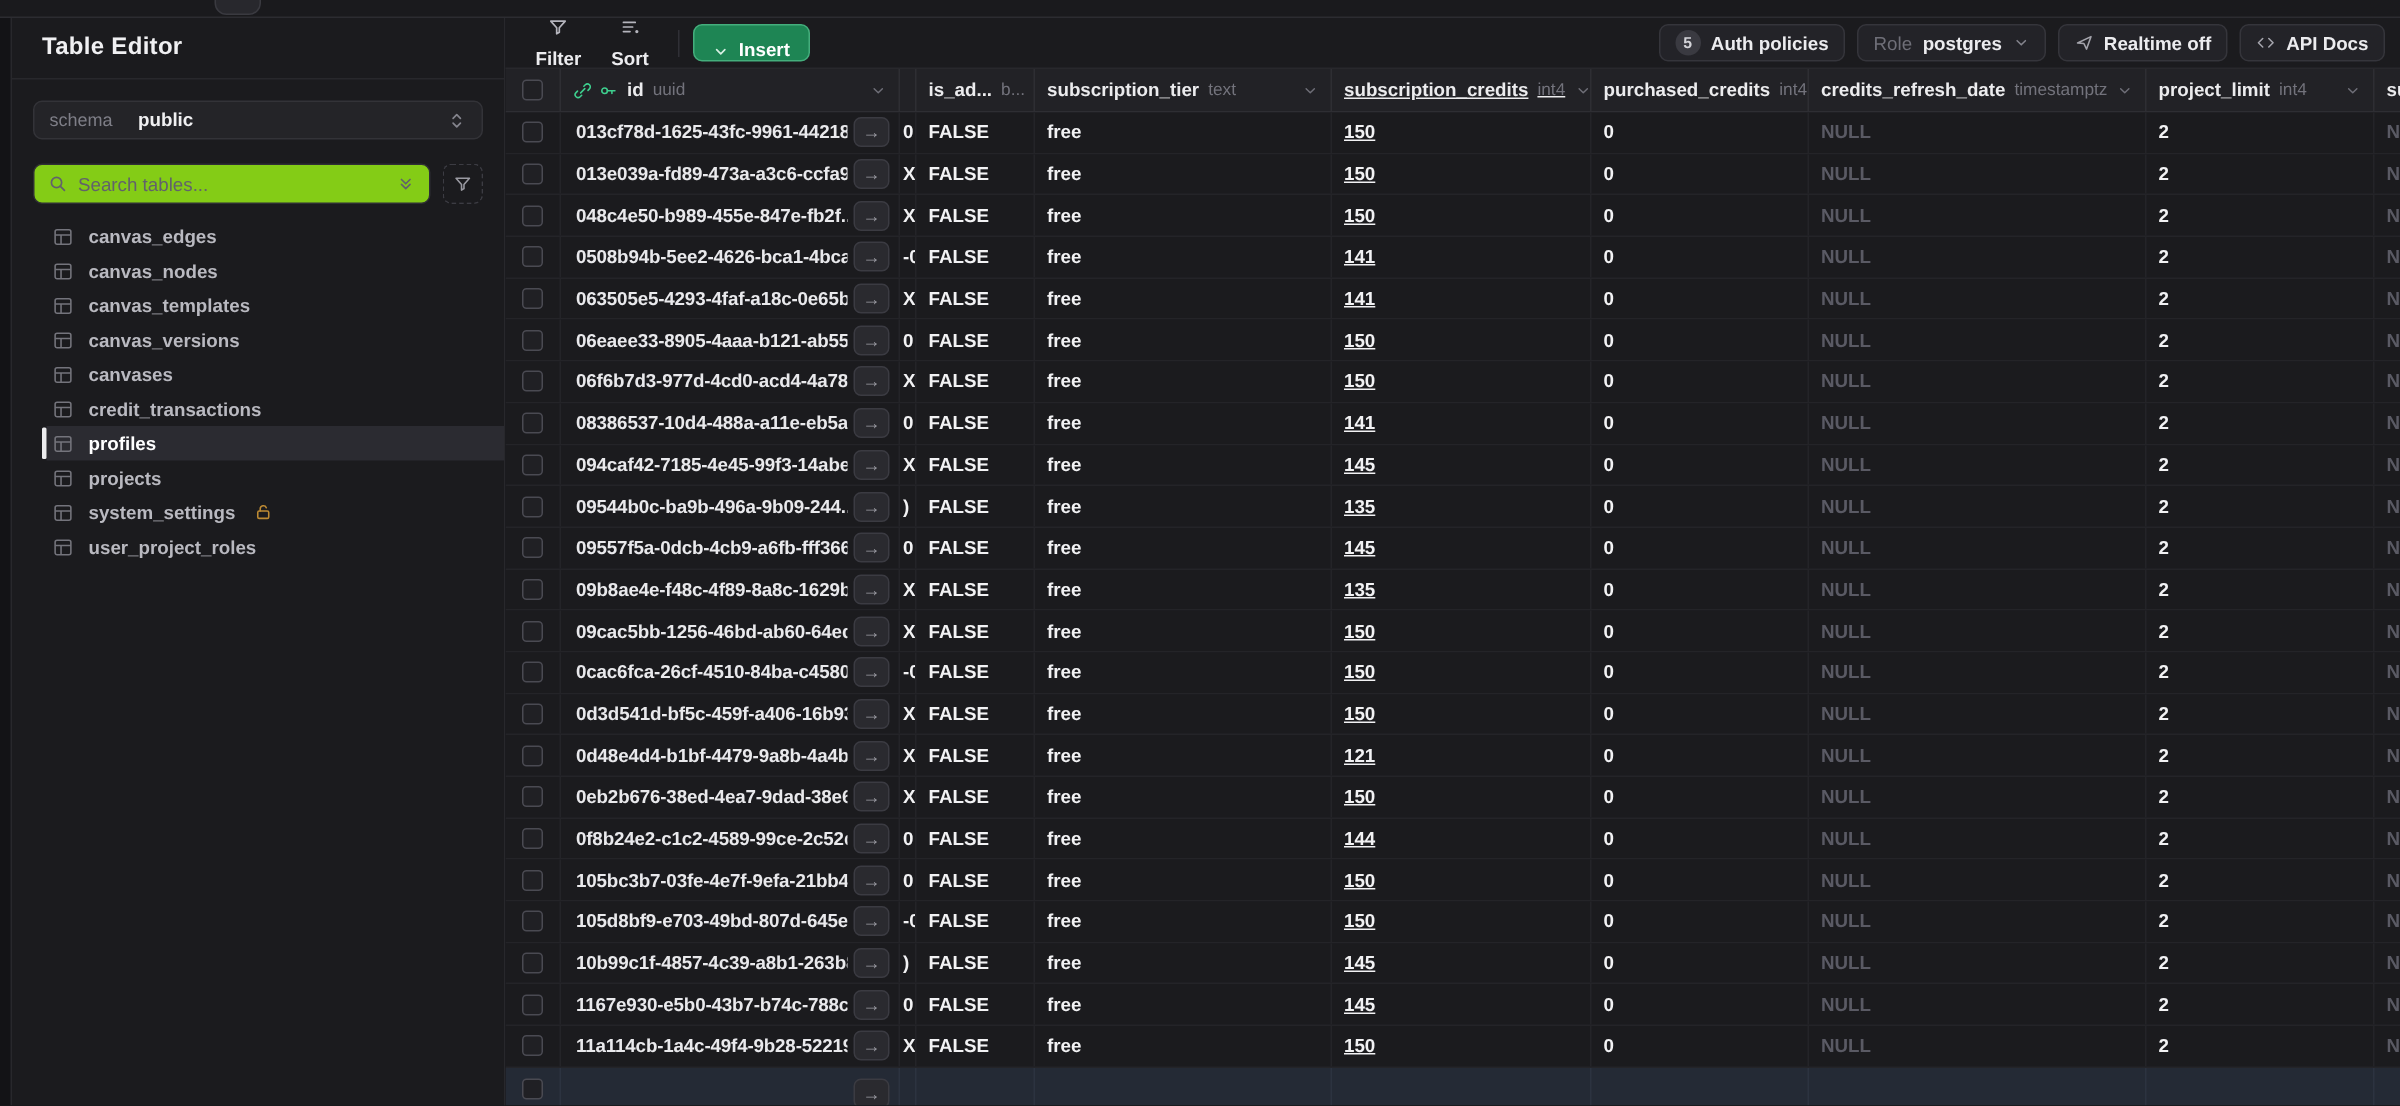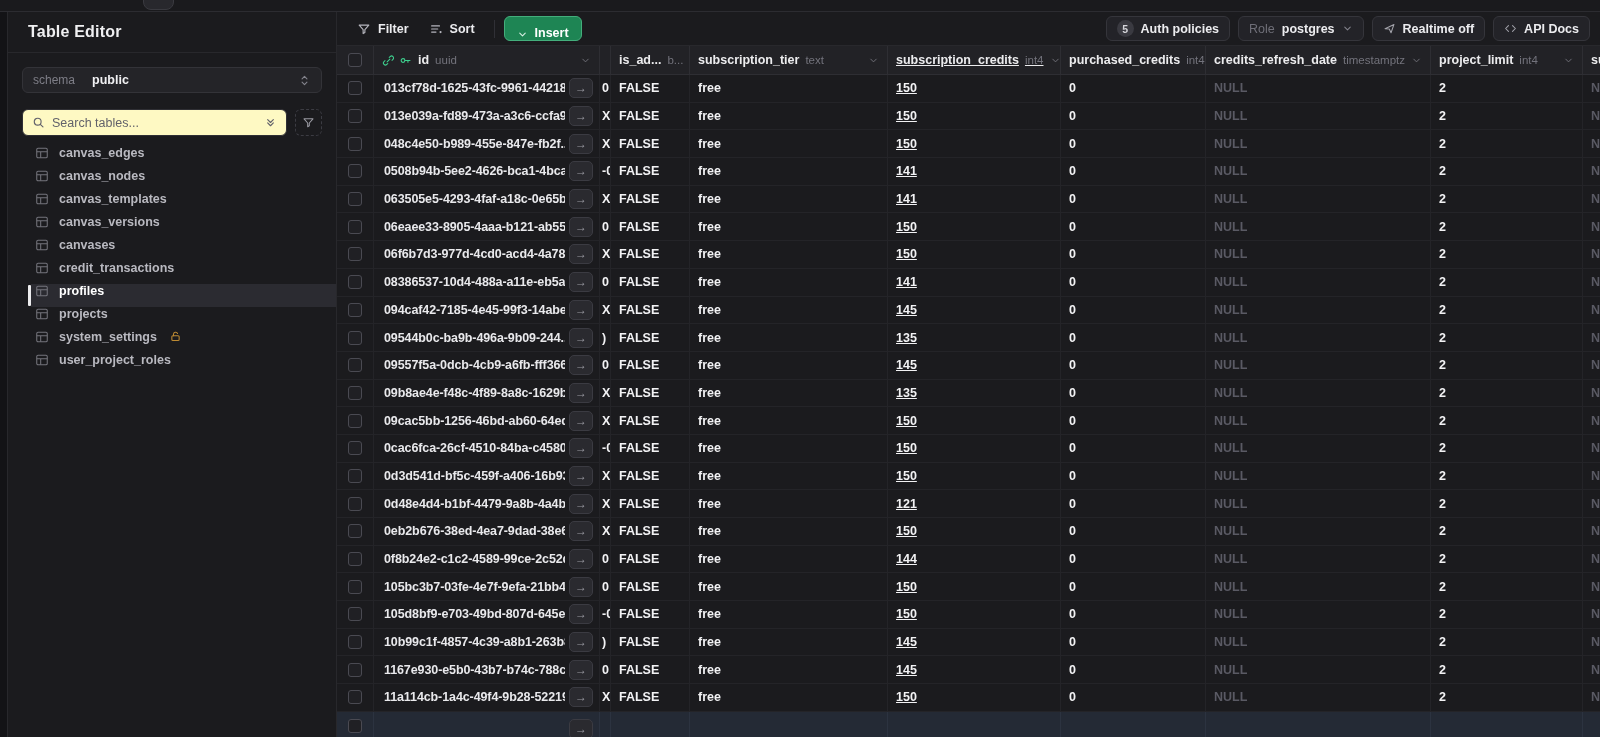--- a/index.html
+++ b/index.html
@@ -29,39 +29,39 @@
   .sidebar-body { padding-top:14px; }
   .schema-select { margin:0 14px 6px; height:26px; background:#242428; border:1px solid #333338; border-radius:6px;
     display:flex; align-items:center; gap:17px; padding:0 10px; cursor:pointer; }
   .schema-label { color:#7e7e87; font-size:12px; }
   .schema-value { color:#f0f0f2; font-weight:700; font-size:12.5px; }
   .schema-select .sel-ico { margin-left:auto; color:#84848d; }
   .new-table { margin:0 14px; height:26px; width:301px; background:#202024; border:1px solid #2f2f34; border-radius:6px;
     display:flex; align-items:center; gap:9px; padding:0 10px; color:#f0f0f2; font-size:12.5px; font-weight:700; cursor:pointer; }
   .new-table .plus { color:#85858e; }
   .search-row { margin:16px 14px 8px; display:flex; gap:8px; }
-  .search-input { flex:1; height:27px; background:#fef9c3; border:1px solid #2f2f34; border-radius:6px;
+  .search-input { flex:1; height:27px; background:#84cc16; border:1px solid #2f2f34; border-radius:6px;
     display:flex; align-items:center; gap:7px; padding:0 9px; color:#62626b; font-size:12.5px; }
   .search-input .ph { flex:1; }
   .filter-tables { width:27px; height:27px; flex:none; border:1px dashed #3c3c43; background:transparent; border-radius:6px;
     display:flex; align-items:center; justify-content:center; color:#9a9aa2; cursor:pointer; }
   .tables-list { margin-top:10px; }
-  .table-item { height:23px; margin-left:23px; display:flex; gap:10px; padding-left:4px;
+  .table-item { height:23px; margin-left:23px; display:flex; align-items:center; gap:10px; padding-left:4px;
     color:#b9b9c0; font-size:12.5px; font-weight:600; position:relative; cursor:pointer; }
   .table-item .ticon { color:#74747c; flex:none; }
   .table-item.selected { background:#2b2b31; color:#ffffff; font-weight:700; }
   .table-item.selected::before { content:''; position:absolute; left:-3px; top:1px; bottom:1px; width:3px; background:#ececee; border-radius:1px; }
   .table-item .lock { color:#bd8a33; margin-left:2px; display:inline-flex; }
 
   
   .main { flex:1; min-width:0; display:flex; flex-direction:column; background:#1b1b1e; }
   .toolbar { height:34px; flex:none; display:flex; align-items:center; padding:0 10px; border-bottom:1px solid #28282c; background:#1b1b1e; }
   .tb-left { display:flex; align-items:center; }
   .tb-btn { display:flex; align-items:center; gap:7px; padding:4px 10px; border-radius:6px; background:transparent; border:none;
-    color:#ececef; font-size:12.5px; font-weight:700; cursor:pointer; font-family:inherit; }
+    color:#ececef; font-size:12.5px; font-weight:700; cursor:pointer; font-family:inherit;flex-direction:column; }
   .tb-btn .ico { color:#b5b5bd; }
   .tb-divider { width:1px; height:18px; background:#303036; margin:0 9px; }
   .insert-btn { display:flex; align-items:flex-end; gap:7px; height:25px; padding:0 12px; border-radius:6px;
     background:#1e8554; border:1px solid #44ae7c; color:#ffffff; font-size:12.5px; font-weight:700; cursor:pointer; font-family:inherit; }
   .insert-btn .ico { color:#d7efe2; }
   .tb-right { margin-left:auto; display:flex; align-items:center; gap:8px; }
   .pill-btn { display:flex; align-items:center; gap:7px; height:25px; padding:0 10px; border-radius:6px;
     background:#232328; border:1px solid #35353b; color:#ececef; font-size:12.5px; font-weight:700; cursor:pointer; font-family:inherit; white-space:nowrap; }
   .pill-btn .ico { color:#a3a3ab; }
   .badge { width:17px; height:17px; border-radius:50%; background:#3a3a41; color:#d4d4d9; font-size:10.5px; font-weight:700;

